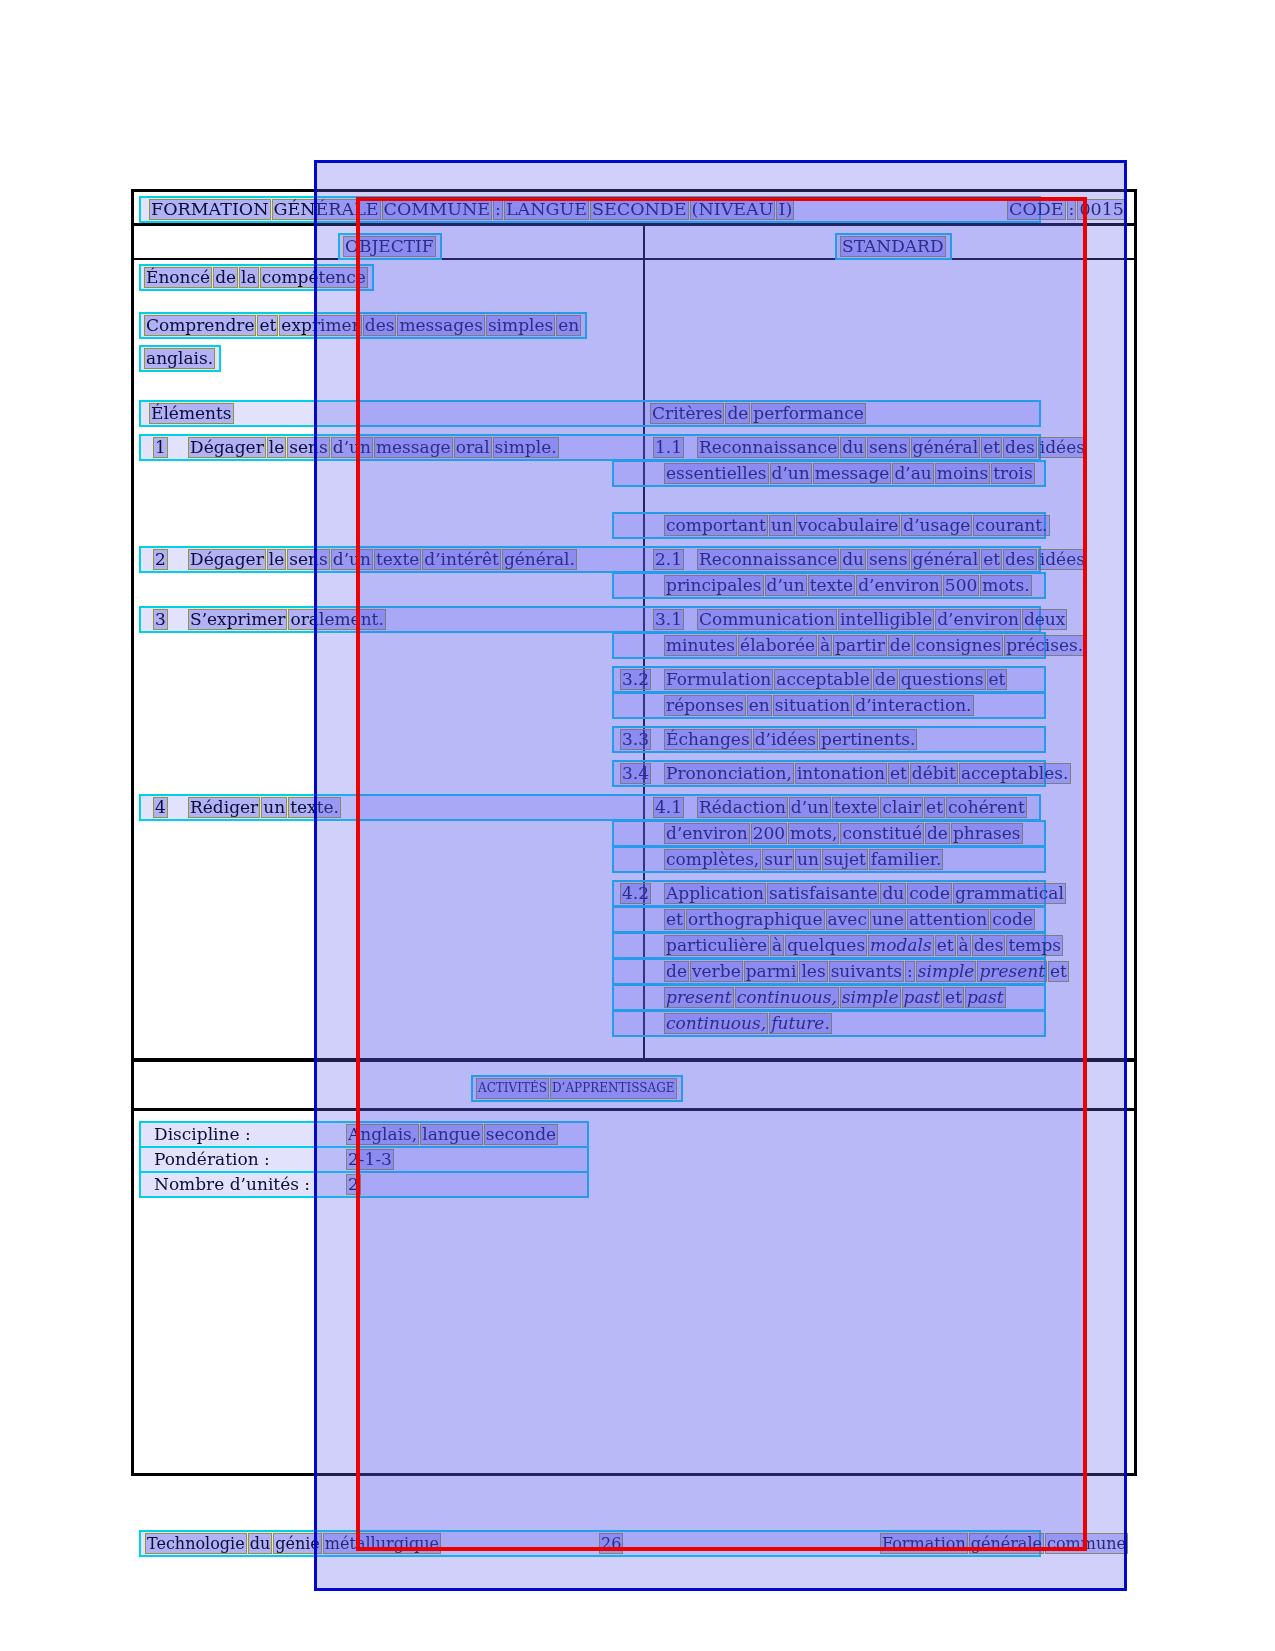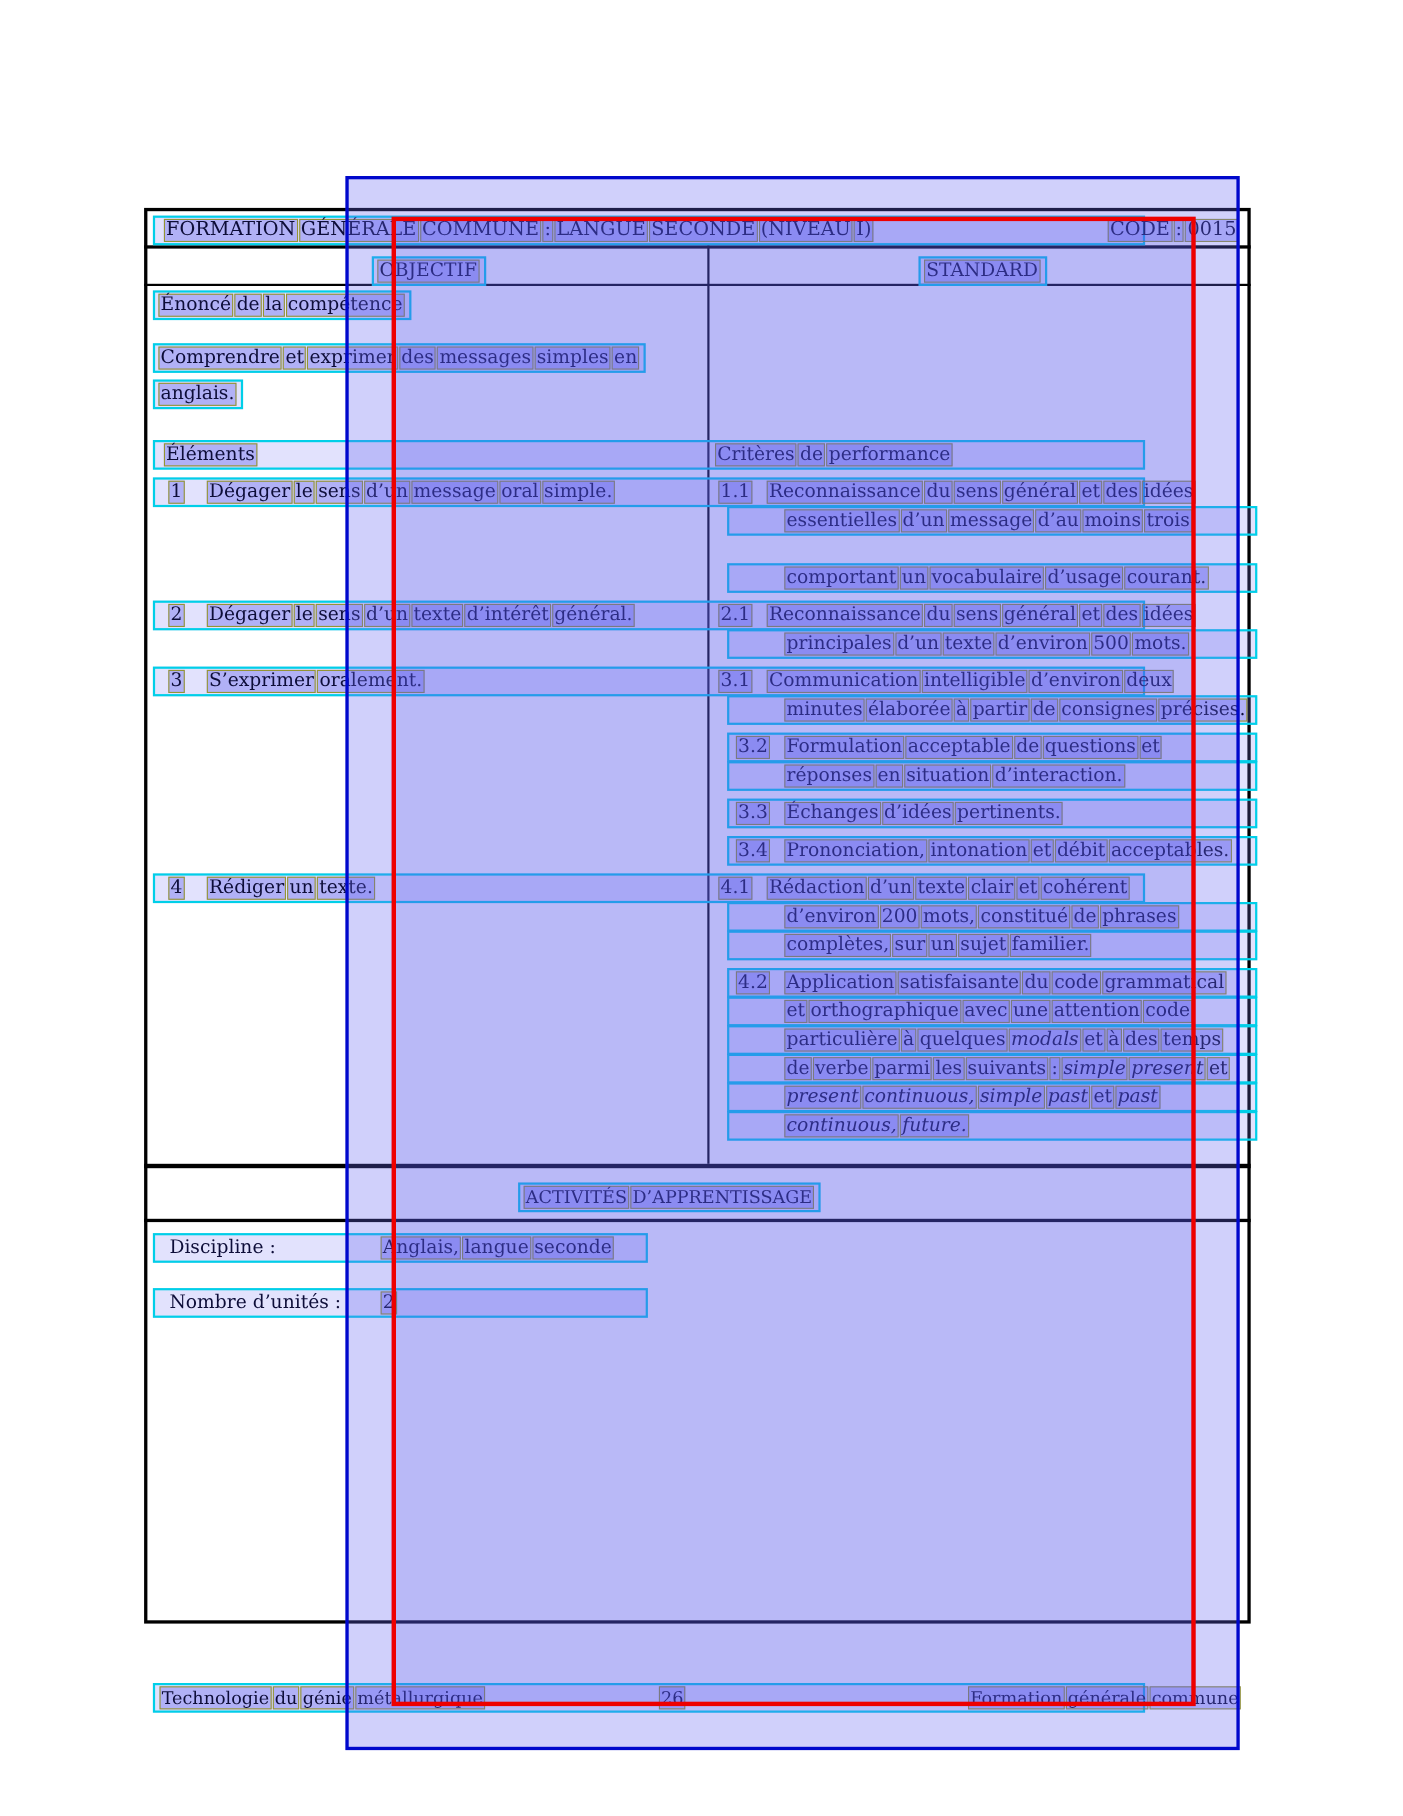--- a/index.html
+++ b/index.html
@@ -12,26 +12,26 @@
   .hl1{top:223px;height:3px;}
   .hl2{top:258px;height:2px;}
   .hl3{top:1058px;height:4px;}
   .hl4{top:1108px;height:3px;}
   .vl{left:643px;top:223px;width:2px;height:835px;background:#000;}
   
   .band{position:absolute;box-sizing:border-box;height:27px;z-index:2;
         border:2px solid #00cfe8;background:rgba(125,125,245,0.22);font-size:17px;}
   .band.row{left:139px;width:902px;}
   .band.fit{display:inline-block;white-space:nowrap;padding:0 3px;}
-  .band.rc{left:661px;width:482px;}
+  .band.rc{left:612px;width:434px;}
   .seg{position:absolute;top:0;white-space:nowrap;line-height:23px;}
   .fit .txt{position:static;white-space:nowrap;line-height:23px;display:inline-block;}
   .bold{font-weight:normal;}
   .t175{font-size:17.5px;}
-  .t19{font-size:16px;}
+  .t19{font-size:12px;}
   .t16{font-size:16px;}
   
   .wordbox{display:inline-block;border:1px solid rgba(145,145,30,0.9);
            background:rgba(80,80,235,0.33);padding:0 1px;margin:0 1px 0 0;line-height:19px;}
   .wordbox.it{font-style:italic;}
   
   .ov-blue{position:absolute;left:314px;top:160px;width:813px;height:1431px;box-sizing:border-box;
            background:rgba(100,100,242,0.30);border:3px solid #0008cc;z-index:10;pointer-events:none;}
   .ov-red{position:absolute;left:356px;top:197px;width:731px;height:1354px;box-sizing:border-box;
           background:rgba(70,70,230,0.17);border:4px solid #ee0000;z-index:11;pointer-events:none;}
@@ -160,20 +160,24 @@
     </div>
 
   <div class="band fit t19" style="left:471px;top:1075px">
     <span class="txt"><span class="wordbox">ACTIVITÉS</span><span class="wordbox">D’APPRENTISSAGE</span></span>
   </div>
 
   <div class="band" style="left:139px;top:1121px;width:450px">
     <span class="seg bold" style="left:13px">Discipline :</span>
     <span class="seg" style="left:205px"><span class="wordbox">Anglais,</span><span class="wordbox">langue</span><span class="wordbox">seconde</span></span>
   </div>
+  <div class="band" style="left:139px;top:1146px;width:450px">
+    <span class="seg bold" style="left:13px">Pondération :</span>
+    <span class="seg" style="left:205px"><span class="wordbox">2-1-3</span></span>
+  </div>
   <div class="band" style="left:139px;top:1171px;width:450px">
     <span class="seg bold" style="left:13px">Nombre d’unités :</span>
     <span class="seg" style="left:205px"><span class="wordbox">2</span></span>
   </div>
 
   <div class="band row t16" style="top:1530px">
     <span class="seg" style="left:4px"><span class="wordbox">Technologie</span><span class="wordbox">du</span><span class="wordbox">génie</span><span class="wordbox">métallurgique</span></span>
     <span class="seg" style="left:458px"><span class="wordbox">26</span></span>
     <span class="seg" style="left:739px"><span class="wordbox">Formation</span><span class="wordbox">générale</span><span class="wordbox">commune</span></span>
   </div>

